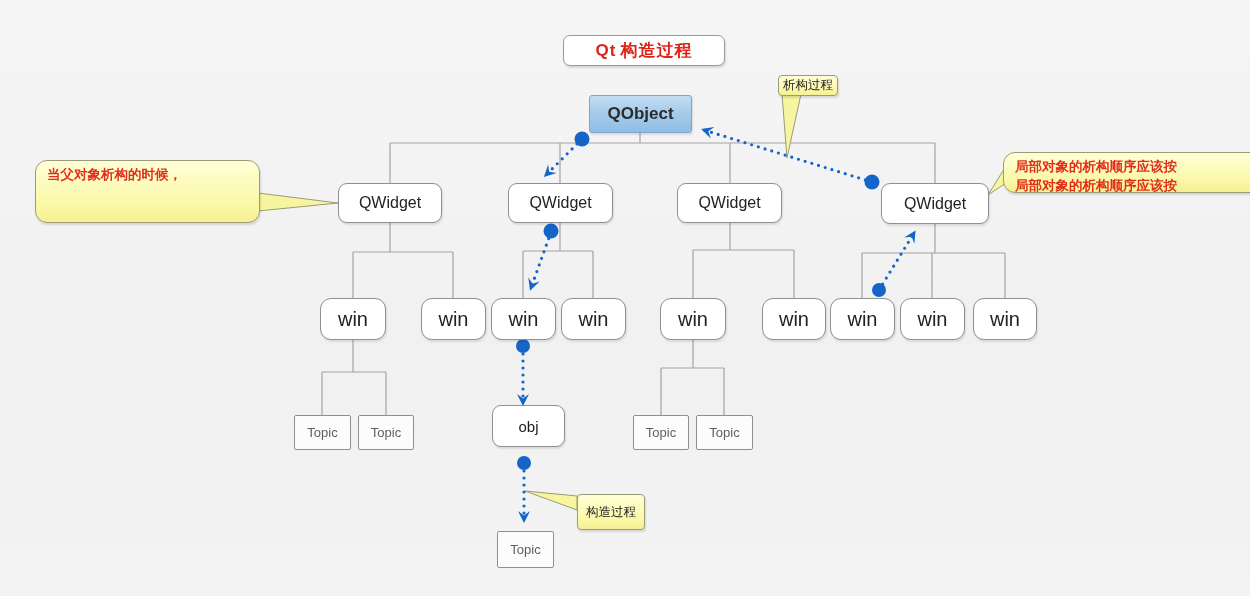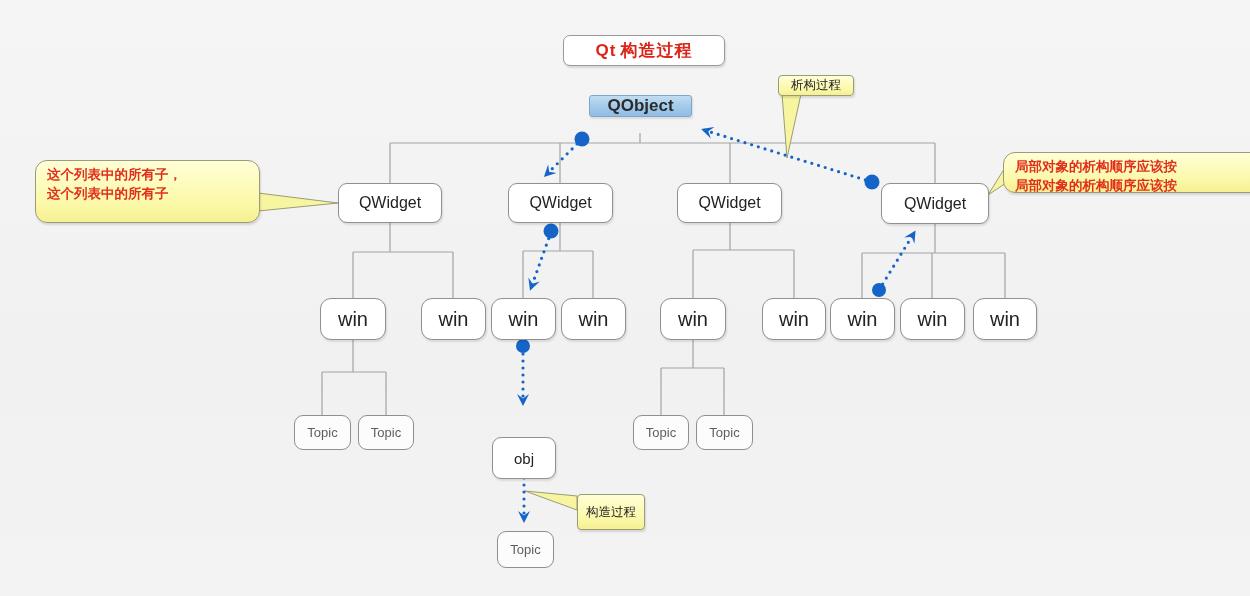--- a/index.html
+++ b/index.html
@@ -15,21 +15,21 @@
     box-shadow:1px 1.5px 2px rgba(0,0,0,0.10);box-sizing:border-box;
   }
   .node.root{
     background:linear-gradient(180deg,#c3ddf2 0%,#a6cceb 45%,#8fbde4 100%);
     border:1px solid #7fa6c9;border-radius:3px;
     font-weight:bold;font-size:17px;color:#2b2b2b;
   }
   .node.widget{border-radius:9px;font-size:16px;text-align:right;}
   .node.win{border-radius:11px;font-size:20px;}
   .node.obj{border-radius:9px;font-size:15px;}
-  .node.topic{border-radius:9px;font-size:13px;color:#5e5e5e;background:#fcfcfc;box-shadow:none;border:1.2px solid #8f8f8f;text-align:right;}
+  .node.topic{border-radius:2px;font-size:13px;color:#5e5e5e;background:#fcfcfc;box-shadow:none;border:1.2px solid #8f8f8f;text-align:right;}
   .titlebox{
     position:absolute;z-index:2;display:flex;align-items:center;justify-content:center;
     background:#fff;border:1.4px solid #9a9a9a;border-radius:7px;
     box-shadow:1px 2px 2px rgba(0,0,0,0.12);
     color:#dd2418;font-weight:bold;font-size:17px;letter-spacing:1px;
   }
   .titlebox .tprefix{margin-right:4px;}
   .callout{
     position:absolute;z-index:3;box-sizing:border-box;
     background:linear-gradient(180deg,#ffffd6 0%,#fbf8a8 70%,#f5f092 100%);
@@ -84,51 +84,50 @@
       <circle cx="879" cy="290" r="7"></circle>
       <circle cx="872" cy="182" r="7.5"></circle>
     </g>
   </svg>
 
   <div class="titlebox" style="left:563px;top:35px;width:160px;height:29px;">
     <span class="tprefix">Qt</span>
     <span>构造过程</span>
   </div>
 
-  <div class="node root" style="left:589px;top:95px;width:103px;height:22px;">QObject</div>
+  <div class="node root" style="left:589px;top:95px;width:103px;height:38px;">QObject</div>
 
   <div class="node widget" style="left:338px;top:183px;width:104px;height:40px;">QWidget</div>
   <div class="node widget" style="left:508px;top:183px;width:105px;height:40px;">QWidget</div>
   <div class="node widget" style="left:677px;top:183px;width:105px;height:40px;">QWidget</div>
   <div class="node widget" style="left:881px;top:183px;width:108px;height:41px;">QWidget</div>
 
   <div class="node win" style="left:320px;top:298px;width:66px;height:42px;">win</div>
   <div class="node win" style="left:421px;top:298px;width:65px;height:42px;">win</div>
   <div class="node win" style="left:491px;top:298px;width:65px;height:42px;">win</div>
   <div class="node win" style="left:561px;top:298px;width:65px;height:42px;">win</div>
   <div class="node win" style="left:660px;top:298px;width:66px;height:42px;">win</div>
   <div class="node win" style="left:762px;top:298px;width:64px;height:42px;">win</div>
   <div class="node win" style="left:830px;top:298px;width:65px;height:42px;">win</div>
   <div class="node win" style="left:900px;top:298px;width:65px;height:42px;">win</div>
   <div class="node win" style="left:973px;top:298px;width:64px;height:42px;">win</div>
 
   <div class="node topic" style="left:294px;top:415px;width:57px;height:35px;">Topic</div>
   <div class="node topic" style="left:358px;top:415px;width:56px;height:35px;">Topic</div>
-  <div class="node obj" style="left:492px;top:437px;width:64px;height:42px;">obj</div>
+  <div class="node obj" style="left:492px;top:405px;width:73px;height:42px;">obj</div>
   <div class="node topic" style="left:633px;top:415px;width:56px;height:35px;">Topic</div>
   <div class="node topic" style="left:696px;top:415px;width:57px;height:35px;">Topic</div>
   <div class="node topic" style="left:497px;top:531px;width:57px;height:37px;">Topic</div>
 
   <div class="callout big" style="left:35px;top:160px;width:225px;height:63px;">
-    <span class="cline">这个列表中的所有子，</span>
-    <span class="cline">这个列表中的所有子</span>
+    <span class="cline">当父对象析构的时候，</span>
   </div>
 
   <div class="callout big" style="left:1003px;top:152px;width:260px;height:41px;">
     <span class="cline">局部对象的析构顺序应该按</span>
     <span class="cline">局部对象的析构顺序应该按</span>
   </div>
 
-  <div class="callout small" style="left:778px;top:75px;width:76px;height:21px;">析构过程</div>
+  <div class="callout small" style="left:778px;top:75px;width:60px;height:21px;">析构过程</div>
 
   <div class="callout small" style="left:577px;top:494px;width:68px;height:36px;">构造过程</div>
 
 </div>
 
 </body></html>

